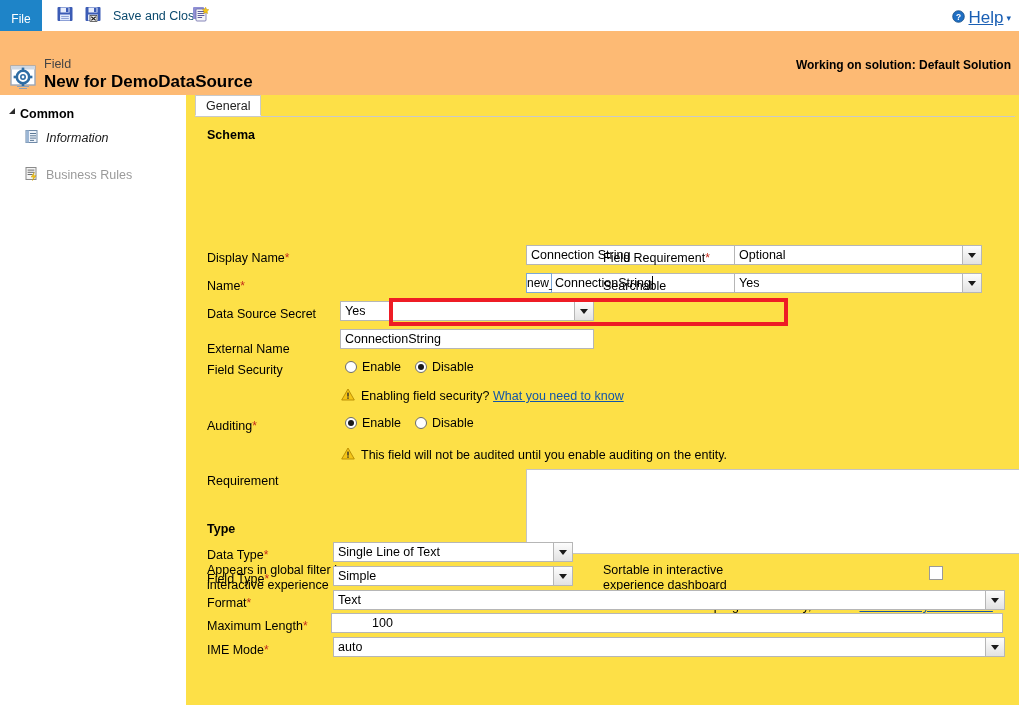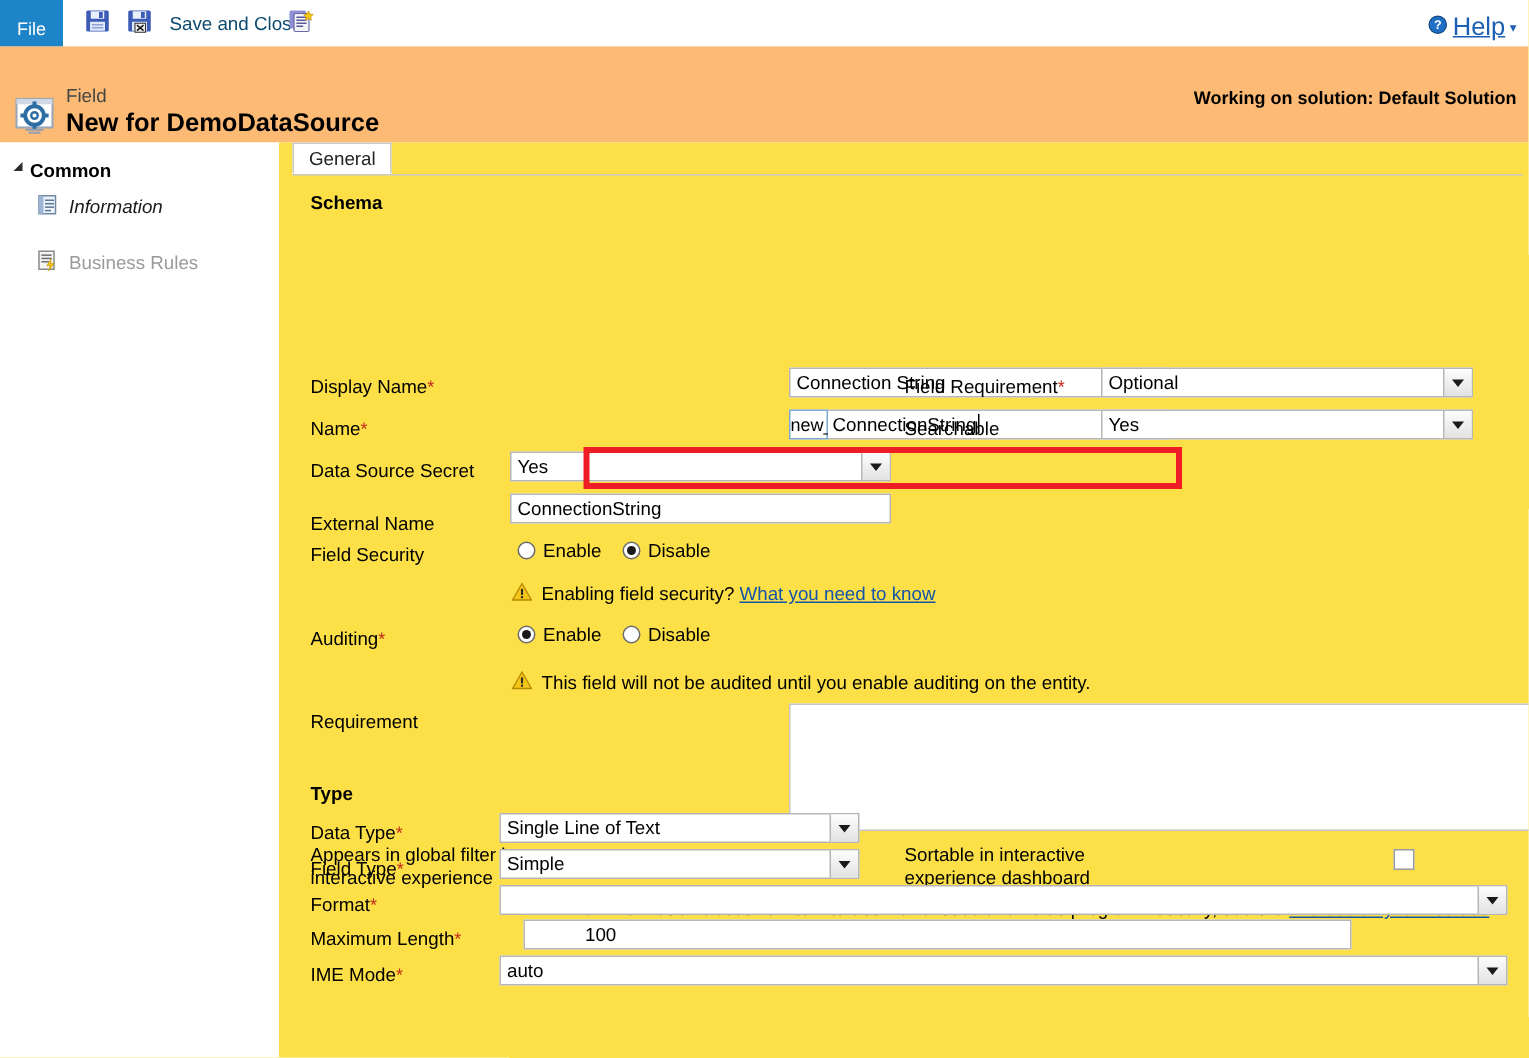--- a/index.html
+++ b/index.html
@@ -404,29 +404,30 @@
     <span class="ddl-val">Simple</span>
     <span class="ddl-btn">
         <i class="chev"></i>
       </span>
   </div>
 
   <div class="flabel" style="left:21px;top:501px;">
     <span>Format</span><span class="req">*</span>
   </div>
   <div class="ddl" style="left:147px;top:495px;width:672px;">
+    <span class="ddl-val">Text</span>
     <span class="ddl-btn">
         <i class="chev"></i>
       </span>
   </div>
 
   <div class="flabel" style="left:21px;top:524px;">
     <span>Maximum Length</span><span class="req">*</span>
   </div>
-  <div class="tbox" style="left:163px;top:518px;width:552px;padding-left:40px;">100</div>
+  <div class="tbox" style="left:145px;top:518px;width:672px;padding-left:40px;">100</div>
 
   <div class="flabel" style="left:21px;top:548px;">
     <span>IME Mode</span><span class="req">*</span>
   </div>
   <div class="ddl" style="left:147px;top:542px;width:672px;">
     <span class="ddl-val">auto</span>
     <span class="ddl-btn">
         <i class="chev"></i>
       </span>
   </div>

